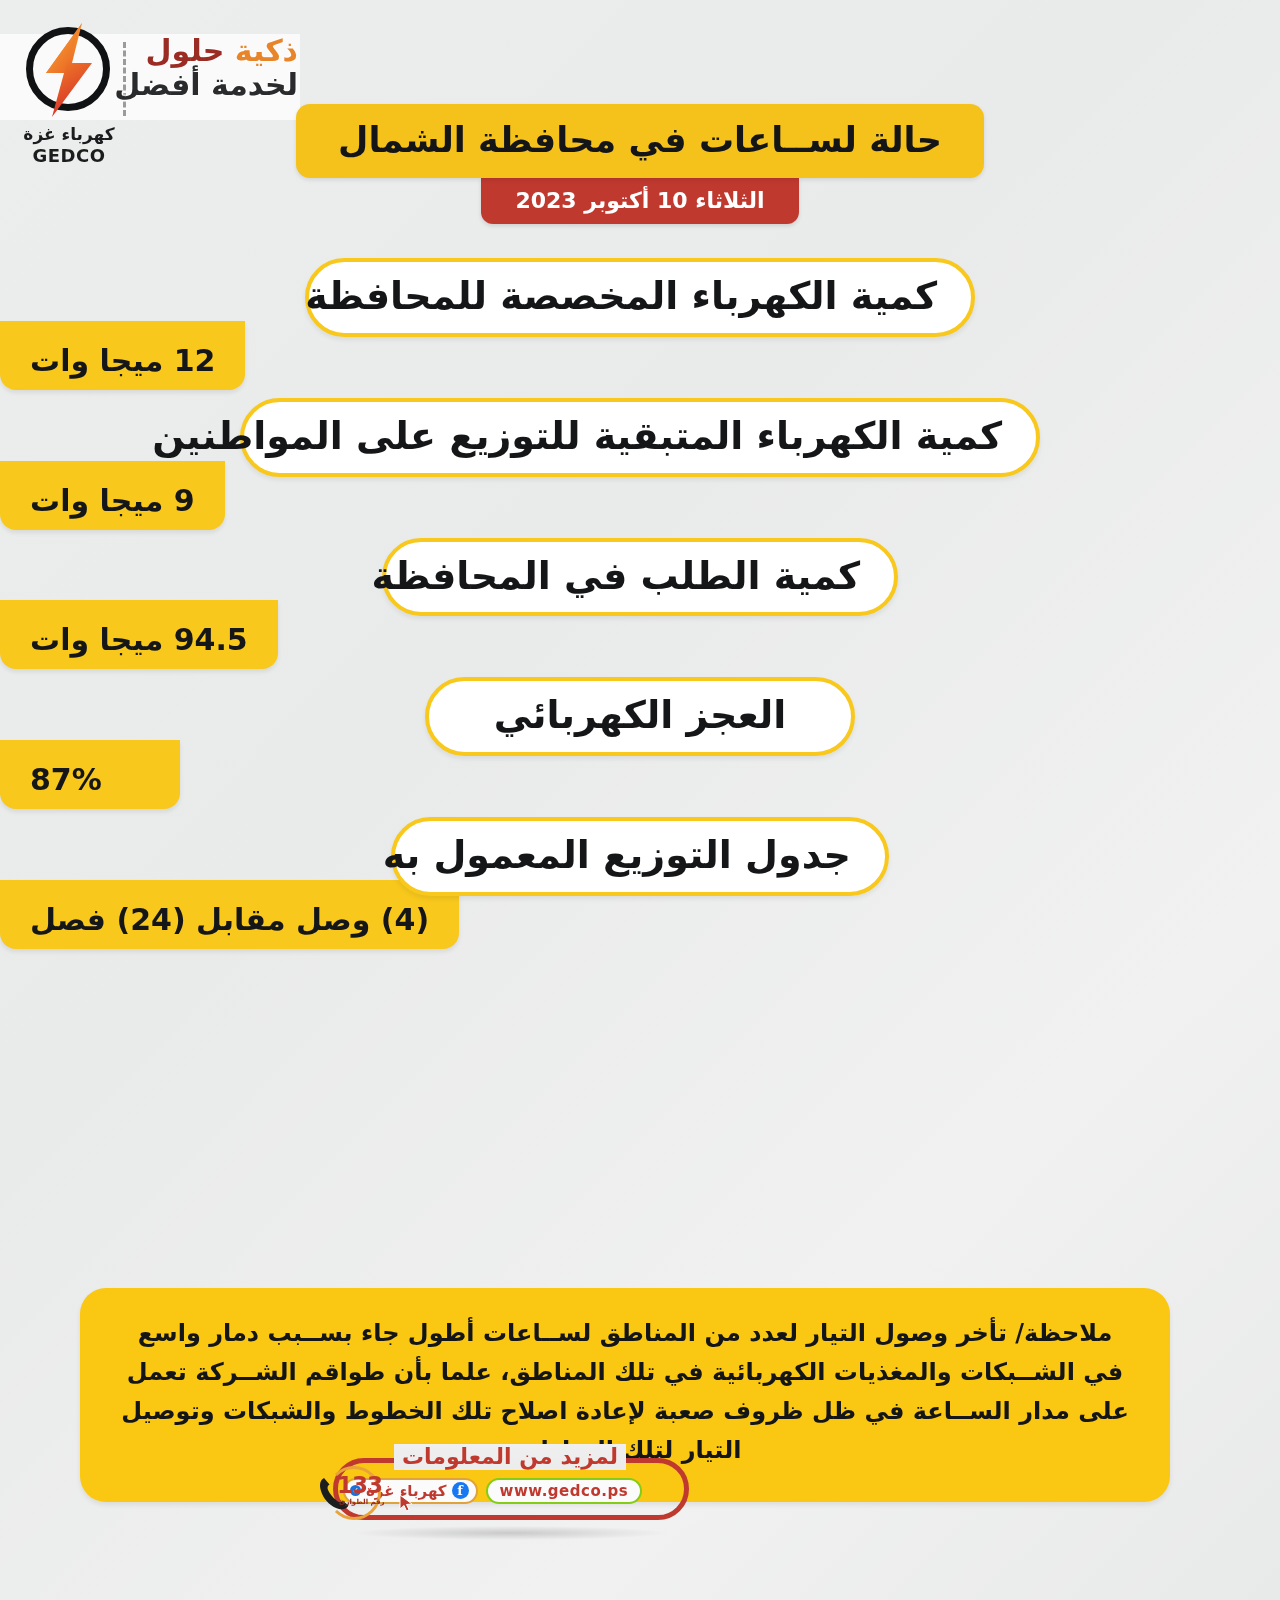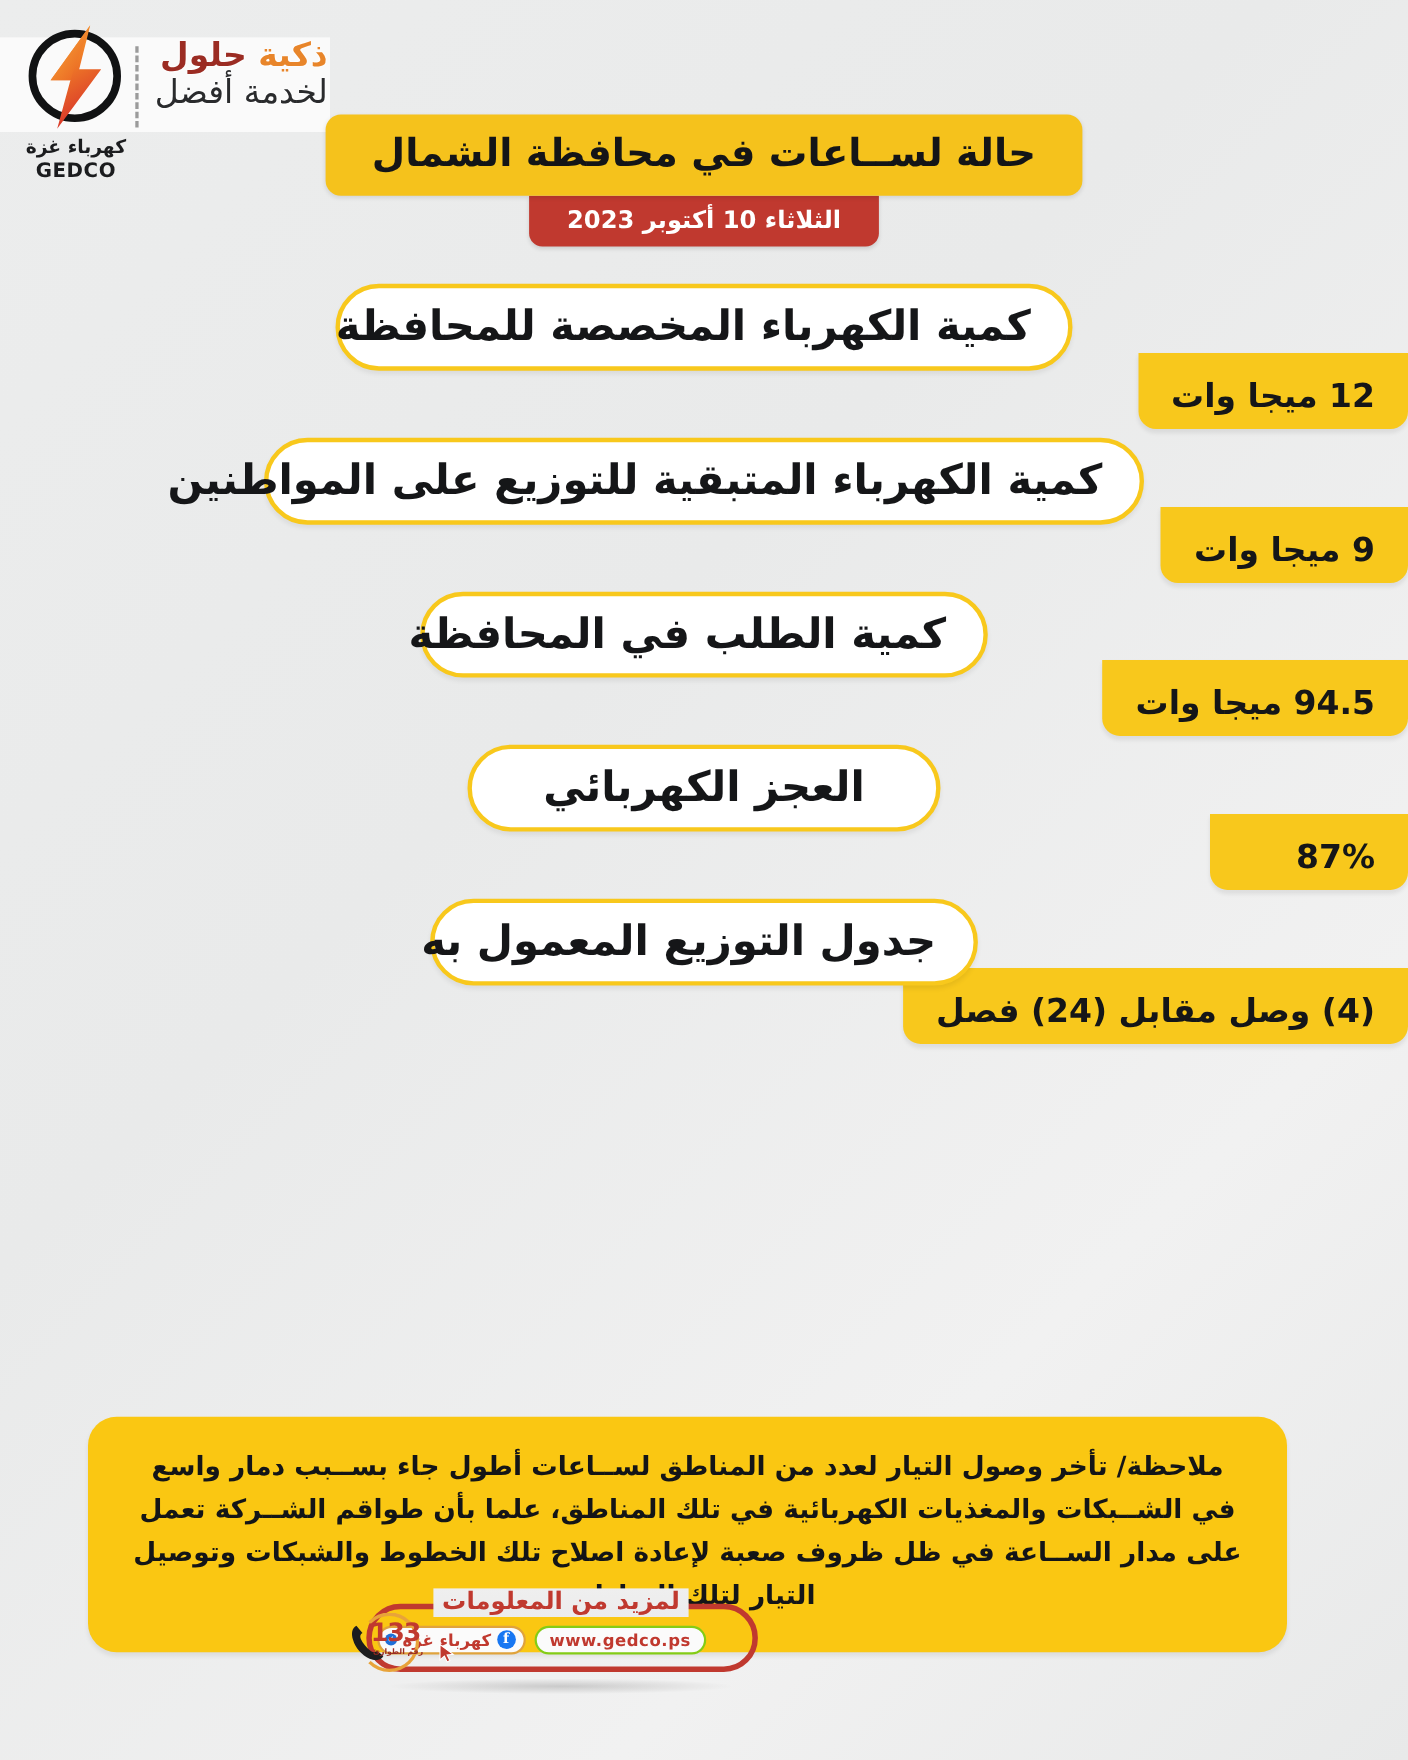--- a/index.html
+++ b/index.html
@@ -98,21 +98,21 @@
   .slogan-line1 {
     font-size: 30px;
     font-weight: bold;
     white-space: nowrap;
     text-shadow: 0 0 3px #fff, 0 0 3px #fff;
   }
   .slogan-line1 .w1 { color: #9b2c23; }
   .slogan-line1 .w2 { color: #e8852a; }
   .slogan-line2 {
     font-size: 30px;
-    font-weight: normal;
+    font-weight: bold;
     color: #2a2b2d;
     white-space: nowrap;
     text-shadow: 0 0 3px #fff, 0 0 3px #fff;
     padding-left: 36px;
   }
 
   
   .title-wrap {
     position: absolute;
     top: 104px;
@@ -190,21 +190,21 @@
   }
   .card-sublabel {
     font-size: 22px;
     font-weight: bold;
     color: #17181a;
     line-height: 1.25;
     margin-top: 2px;
     white-space: nowrap;
   }
   .card-value-wrap {
-    text-align: right;
+    text-align: left;
     margin-top: -16px;
     position: relative;
     z-index: 1;
   }
   .card-value {
     display: inline-block;
     background: #f8c81c;
     color: #151618;
     font-size: 30px;
     font-weight: bold;

